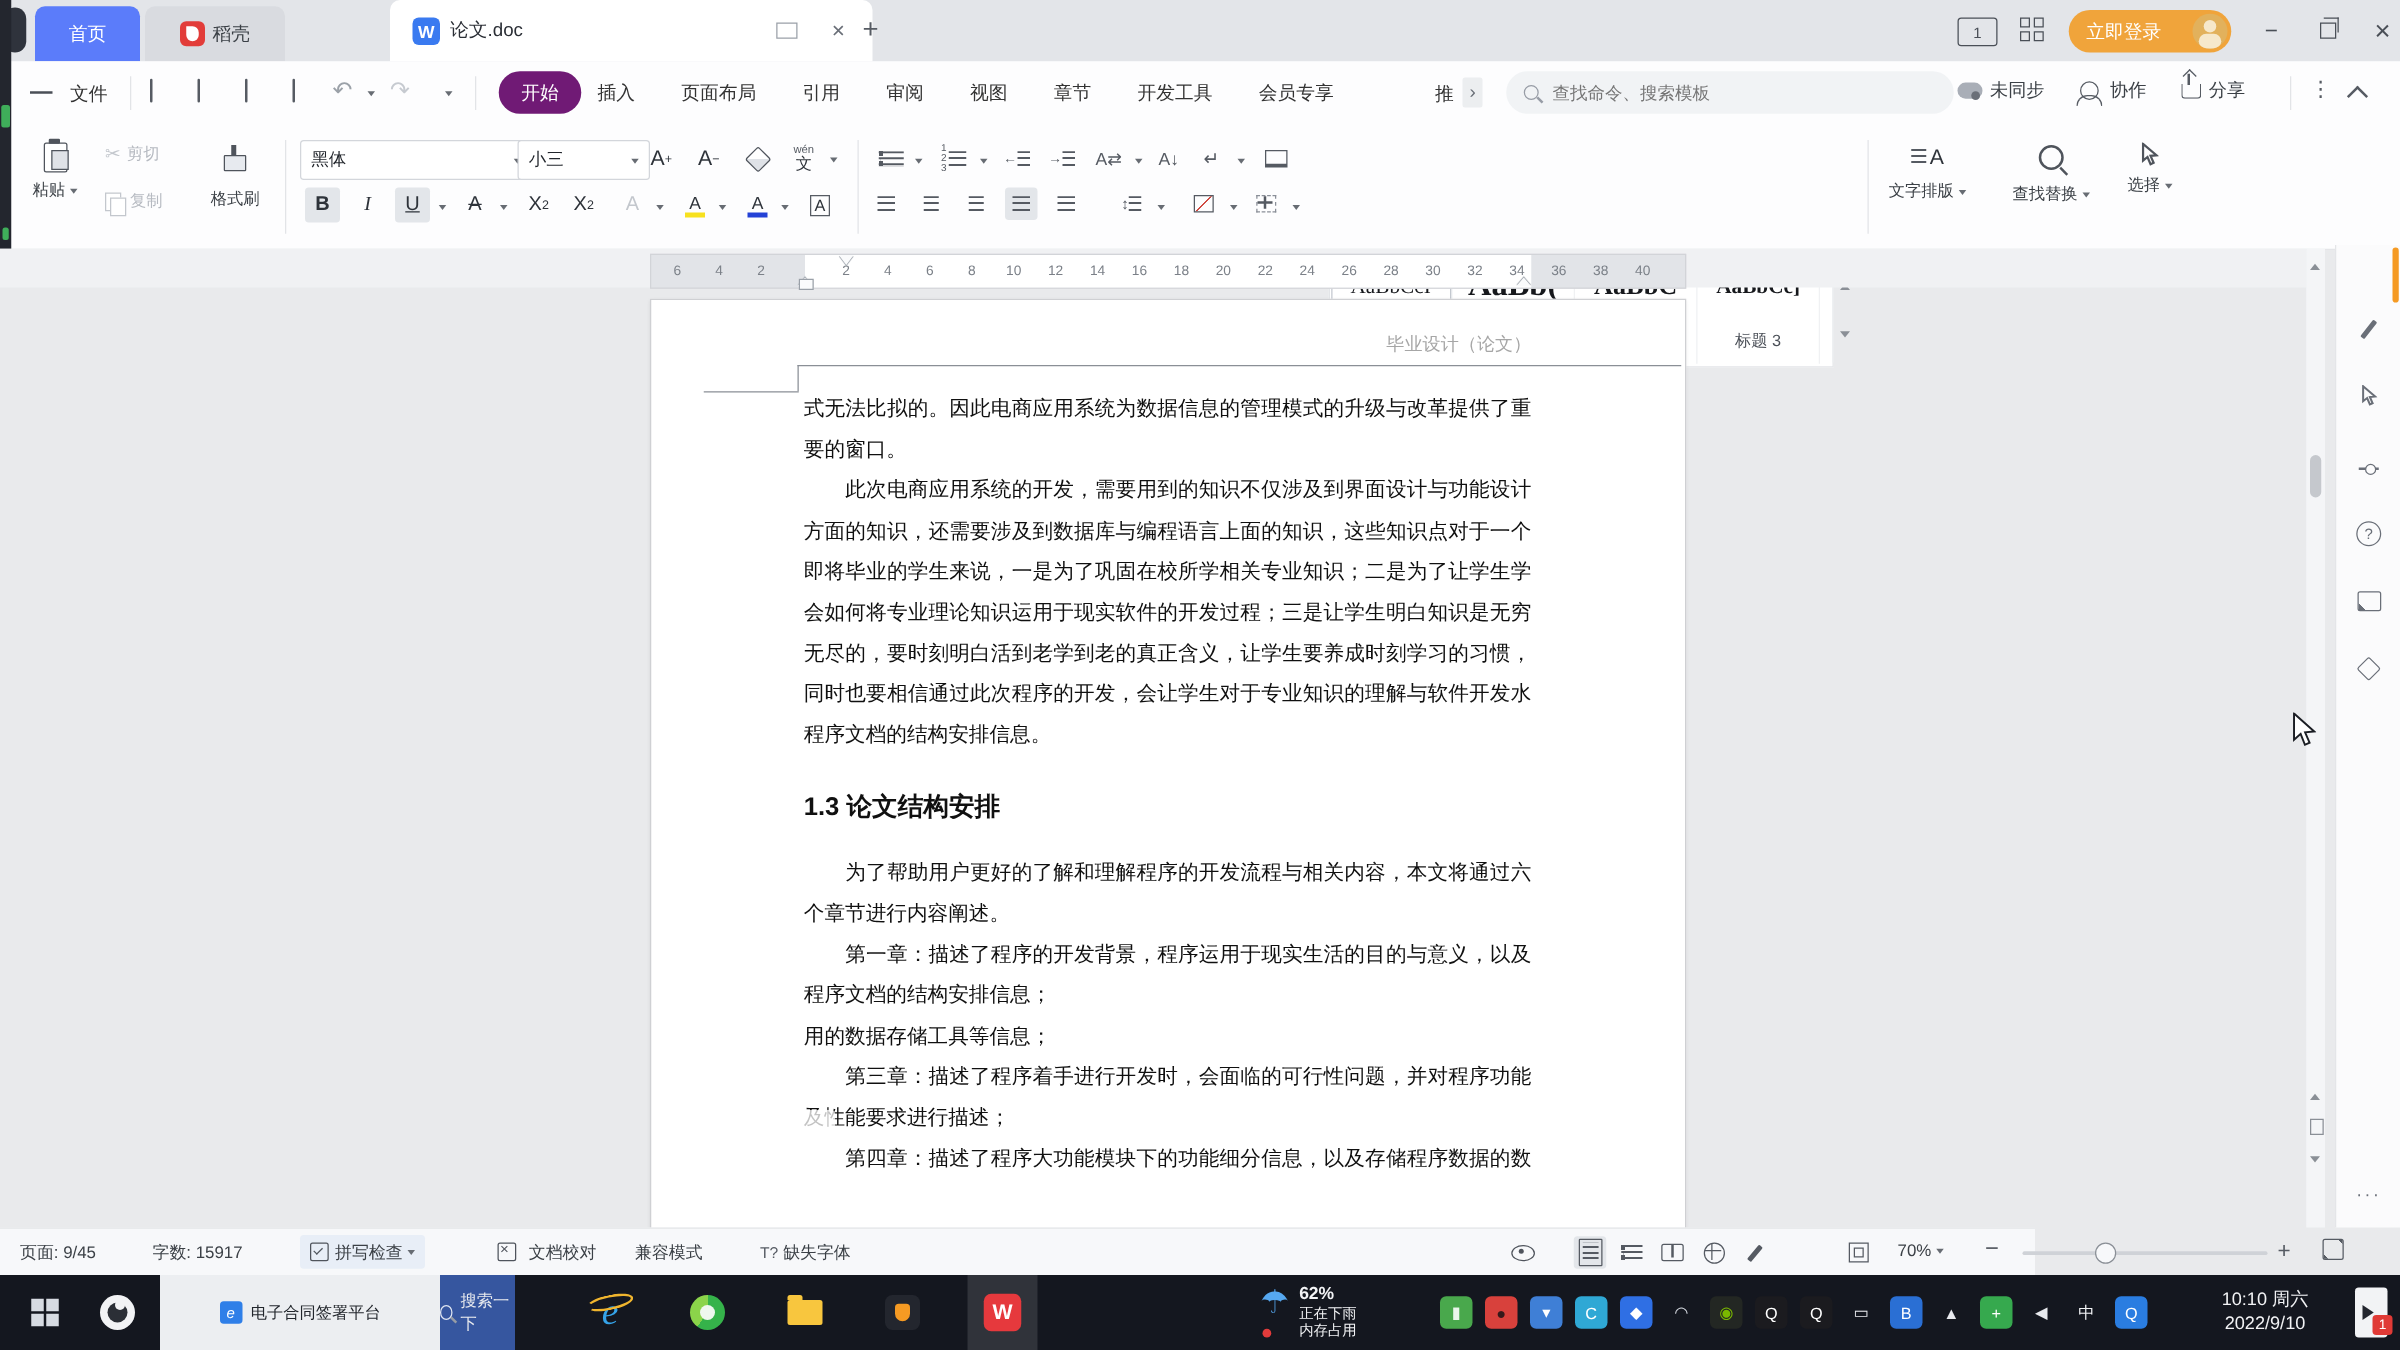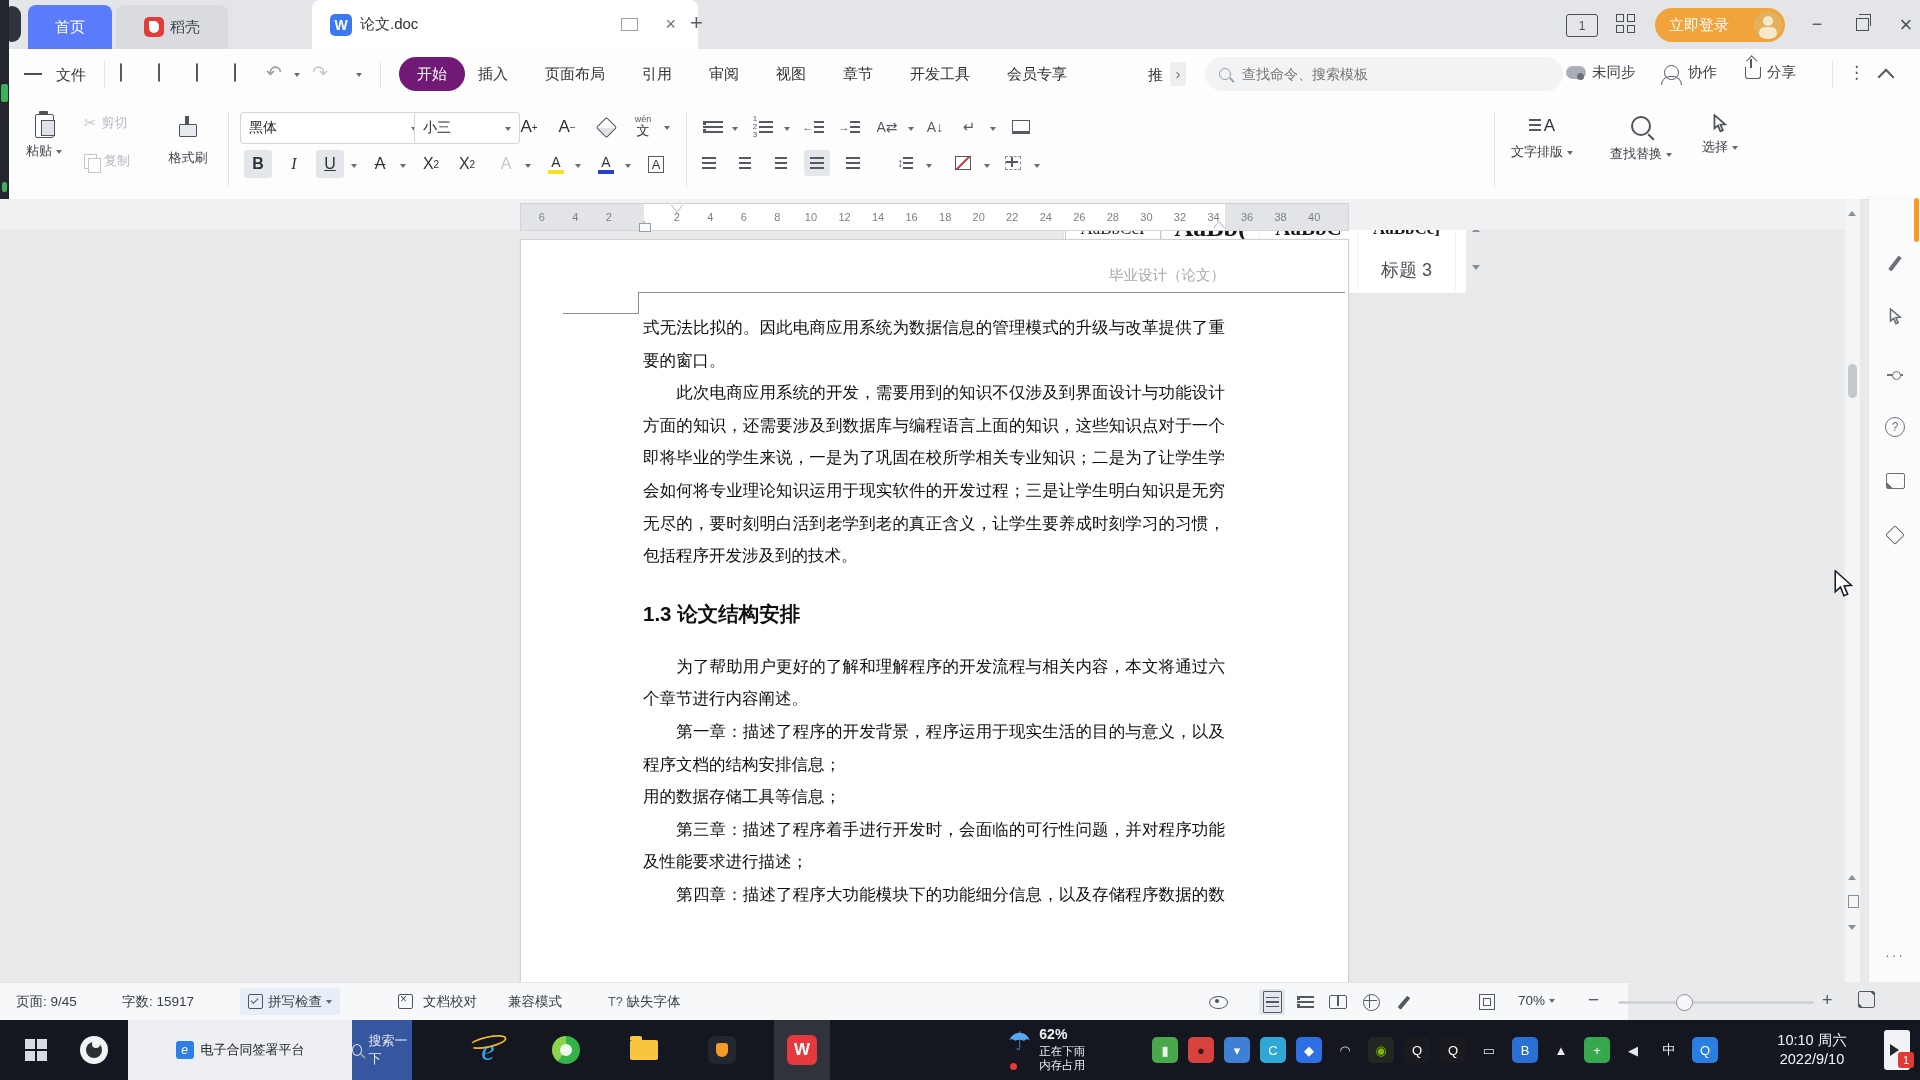--- a/index.html
+++ b/index.html
@@ -37,21 +37,21 @@
   .tbtn{position:absolute;display:flex;align-items:center;justify-content:center;font-size:16px;color:#2e333a}
   .active-bg{background:#e3e6ea;border-radius:3px}
   .ico-lines{display:inline-block;width:14px;height:12px;background:repeating-linear-gradient(to bottom,#555a62 0 1.6px,transparent 1.6px 5px)}
   .stylegal{position:absolute;left:1063px;top:104px;width:402px;height:88px;border:1px solid #e3e5e8;background:#fff;display:flex}
   .stylecell{width:97px;height:86px;position:relative;border-right:1px solid #f0f1f3}
   .stylecell.sel{outline:1.5px solid #c3c8cf;outline-offset:-2px}
   .ssample{position:absolute;left:0;right:0;top:14px;text-align:center;font-family:"Liberation Serif","DejaVu Serif",serif;font-size:17px;color:#16181c;white-space:nowrap;overflow:hidden}
   .s-h1 .ssample{font-size:26px;font-weight:bold;top:8px}
   .s-h2 .ssample{font-size:21px;font-weight:bold;top:11px}
   .s-h3 .ssample{font-size:17px;font-weight:bold}
-  .slabel{position:absolute;left:0;right:0;bottom:9px;text-align:center;font-size:18px;color:#4a4f57}
+  .slabel{position:absolute;left:0;right:0;bottom:9px;text-align:center;font-size:13px;color:#4a4f57}
   .clipb{width:17px;height:22px;border:1.7px solid #4f545c;border-radius:2px;position:relative;background:#fff}
   .clipb::before{content:"";position:absolute;left:3px;top:-4px;width:9px;height:4px;background:#4f545c;border-radius:1px}
   .clipb::after{content:"";position:absolute;left:5px;top:5px;width:12px;height:14px;background:#dfe2e7;border:1px solid #4f545c}
   .brush{width:16px;height:11px;background:#e7eaef;border:1.6px solid #4f545c;border-radius:1px;position:relative}
   .brush::before{content:"";position:absolute;left:5px;top:-9px;width:4px;height:8px;background:#4f545c}
   .copyico{width:11px;height:13px;border:1.6px solid #c3c7cd;position:relative;background:#fff}
   .copyico::after{content:"";position:absolute;left:3px;top:3px;width:11px;height:13px;border:1.6px solid #c3c7cd;background:#fff}
   .eraser{width:13px;height:13px;border:1.6px solid #4f545c;transform:rotate(45deg);border-radius:2px;background:linear-gradient(135deg,#fff 50%,#dfe2e7 50%)}
 
   
@@ -440,21 +440,22 @@
   <i class="hline" style="left:563px;top:313px;width:76px;height:1px"></i>
   <div id="doclines">
 
   <div class="dl">式无法比拟的。因此电商应用系统为数据信息的管理模式的升级与改革提供了重</div>
       <div class="dl end">要的窗口。</div>
       <div class="dl">　　此次电商应用系统的开发，需要用到的知识不仅涉及到界面设计与功能设计</div>
       <div class="dl">方面的知识，还需要涉及到数据库与编程语言上面的知识，这些知识点对于一个</div>
       <div class="dl">即将毕业的学生来说，一是为了巩固在校所学相关专业知识；二是为了让学生学</div>
       <div class="dl">会如何将专业理论知识运用于现实软件的开发过程；三是让学生明白知识是无穷</div>
       <div class="dl">无尽的，要时刻明白活到老学到老的真正含义，让学生要养成时刻学习的习惯，</div>
-      <div class="dl end">包括程序开发涉及到的技术。</div>
+      <div class="dl">同时也要相信通过此次程序的开发，会让学生对于专业知识的理解与软件开发水</div>
+      <div class="dl end">程序文档的结构安排信息。</div>
       <div class="dl heading">1.3  论文结构安排</div>
       <div class="dl">　　为了帮助用户更好的了解和理解程序的开发流程与相关内容，本文将通过六</div>
       <div class="dl end">个章节进行内容阐述。</div>
       <div class="dl">　　第一章：描述了程序的开发背景，程序运用于现实生活的目的与意义，以及</div>
       <div class="dl end">程序文档的结构安排信息；</div>
       <div class="dl end">用的数据存储工具等信息；</div>
       <div class="dl">　　第三章：描述了程序着手进行开发时，会面临的可行性问题，并对程序功能</div>
       <div class="dl end">及性能要求进行描述；</div>
       <div class="dl">　　第四章：描述了程序大功能模块下的功能细分信息，以及存储程序数据的数</div>
     </div>

